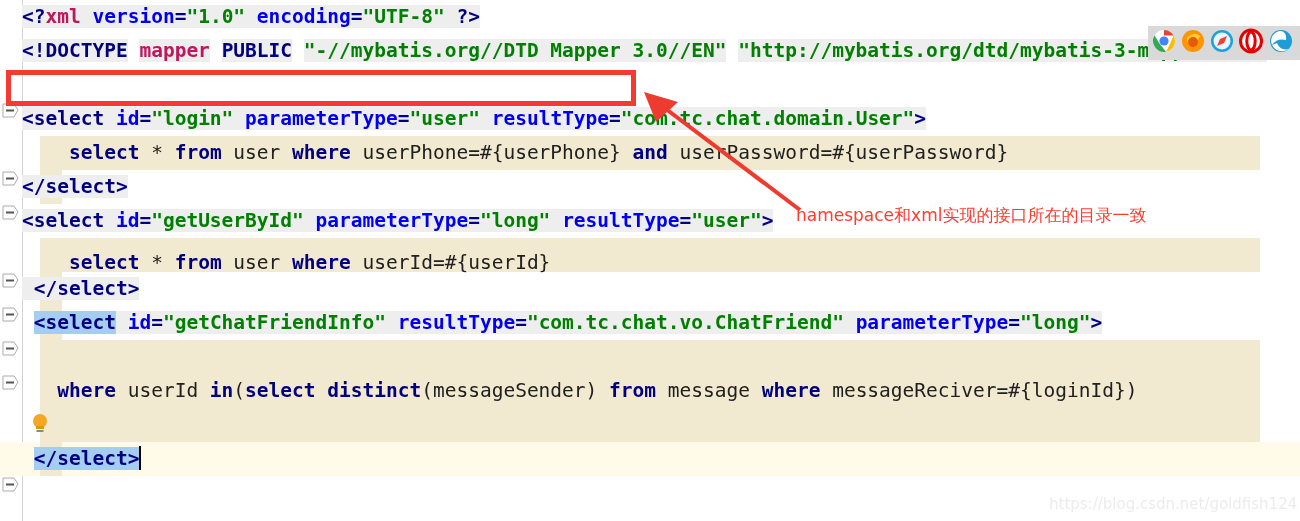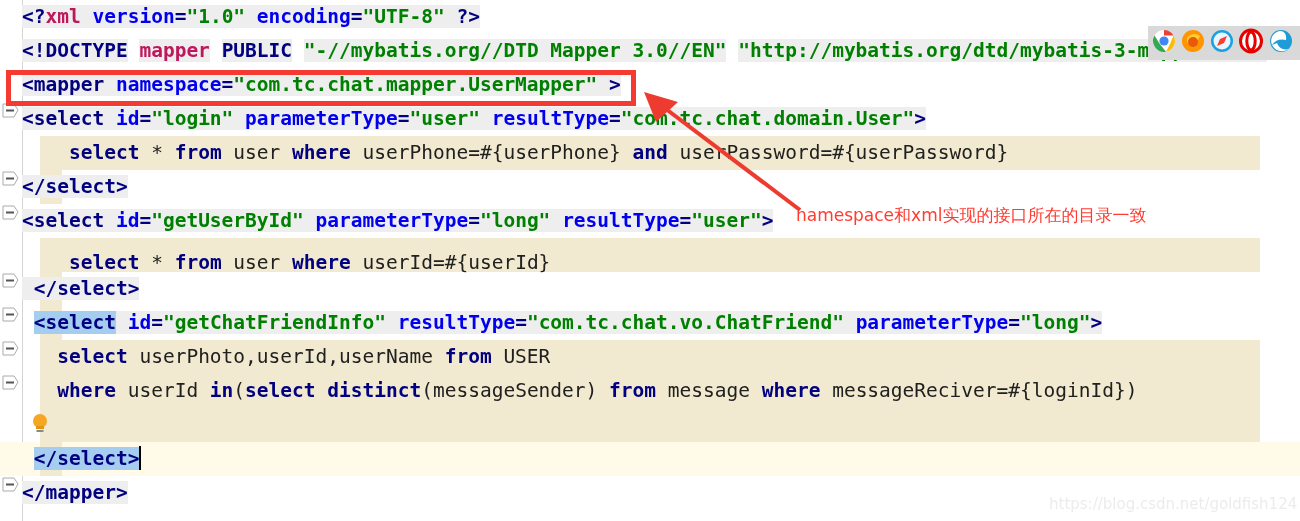--- a/index.html
+++ b/index.html
@@ -123,43 +123,40 @@
   <div class="bgband" style="left:40px;top:340px;width:1220px;height:102px;background:#f2ead0;"></div>
   <div class="bgband" style="left:40px;top:442px;width:22px;height:34px;background:#f2ead0;"></div>
 
   <div class="bgband" style="left:0px;top:442px;width:1300px;height:34px;background:#fffbe8;"></div>
   <div class="bgband" style="left:40px;top:442px;width:22px;height:34px;background:#f2ead0;"></div>
 
   <div class="line" style="top:0px"><span class="pad"></span><span class="hl-grey"><span class="t-tag">&lt;?</span><span class="t-blue">xml</span><span class="t-txt"> </span><span class="t-attr">version</span><span class="t-tag">=</span><span class="t-val">"1.0"</span><span class="t-txt"> </span><span class="t-attr">encoding</span><span class="t-tag">=</span><span class="t-val">"UTF-8"</span><span class="t-txt"> </span><span class="t-tag">?&gt;</span></span></div>
 
   <div class="line" style="top:34px"><span class="pad"></span><span class="hl-grey t-kw">&lt;!DOCTYPE</span><span> </span><span class="hl-grey t-blue">mapper</span><span> </span><span class="hl-grey t-kw">PUBLIC</span><span> </span><span class="hl-grey t-val">"-//mybatis.org//DTD Mapper 3.0//EN"</span><span> </span><span class="hl-grey t-val">"http://mybatis.org/dtd/mybatis-3-mapper.dtd"</span></div>
 
-  <div class="line" style="top:68px"><span class="pad"></span><span class="hl-grey"><span class="t-tag">&lt;mapper</span><span class="t-txt"> </span><span class="t-attr">namespace</span><span class="t-tag">=</span><span class="t-val">"com.tc.chat.mapper.UserMapper"</span><span class="t-tag"> &gt;</span></span></div>
 
   <div class="line" style="top:102px"><span class="pad"></span><span class="hl-grey"><span class="t-tag">&lt;select</span><span class="t-txt"> </span><span class="t-attr">id</span><span class="t-tag">=</span><span class="t-val">"login"</span><span class="t-txt"> </span><span class="t-attr">parameterType</span><span class="t-tag">=</span><span class="t-val">"user"</span><span class="t-txt"> </span><span class="t-attr">resultType</span><span class="t-tag">=</span><span class="t-val">"com.tc.chat.domain.User"</span><span class="t-tag">&gt;</span></span></div>
 
   <div class="line" style="top:136px"><span class="pad"></span><span class="t-txt">    </span><span class="t-plain">select</span><span class="t-txt"> * </span><span class="t-plain">from</span><span class="t-txt"> user </span><span class="t-plain">where</span><span class="t-txt"> userPhone=#{userPhone} </span><span class="t-plain">and</span><span class="t-txt"> userPassword=#{userPassword}</span></div>
 
   <div class="line" style="top:170px"><span class="pad"></span><span class="hl-grey t-tag">&lt;/select&gt;</span></div>
 
   <div class="line" style="top:204px"><span class="pad"></span><span class="hl-grey"><span class="t-tag">&lt;select</span><span class="t-txt"> </span><span class="t-attr">id</span><span class="t-tag">=</span><span class="t-val">"getUserById"</span><span class="t-txt"> </span><span class="t-attr">parameterType</span><span class="t-tag">=</span><span class="t-val">"long"</span><span class="t-txt"> </span><span class="t-attr">resultType</span><span class="t-tag">=</span><span class="t-val">"user"</span><span class="t-tag">&gt;</span></span></div>
 
   <div class="line" style="top:246px"><span class="pad"></span><span class="t-txt">    </span><span class="t-plain">select</span><span class="t-txt"> * </span><span class="t-plain">from</span><span class="t-txt"> user </span><span class="t-plain">where</span><span class="t-txt"> userId=#{userId}</span></div>
 
   <div class="line" style="top:272px"><span class="pad"></span><span class="hl-grey t-tag"> &lt;/select&gt;</span></div>
 
   <div class="line" style="top:306px"><span class="pad"></span><span class="t-txt"> </span><span class="hl-grey"><span class="t-tag sel">&lt;select</span><span class="t-txt"> </span><span class="t-attr">id</span><span class="t-tag">=</span><span class="t-val">"getChatFriendInfo"</span><span class="t-txt"> </span><span class="t-attr">resultType</span><span class="t-tag">=</span><span class="t-val">"com.tc.chat.vo.ChatFriend"</span><span class="t-txt"> </span><span class="t-attr">parameterType</span><span class="t-tag">=</span><span class="t-val">"long"</span><span class="t-tag">&gt;</span></span></div>
 
-  <div class="line" style="top:340px"><span class="pad"></span><span class="t-txt">   </span><span class="t-plain">select</span><span class="t-txt"> userPhoto,userId,userName </span><span class="t-plain">from</span><span class="t-txt"> USER</span></div>
 
   <div class="line" style="top:374px"><span class="pad"></span><span class="t-txt">   </span><span class="t-plain">where</span><span class="t-txt"> userId </span><span class="t-plain">in</span><span class="t-txt">(</span><span class="t-plain">select</span><span class="t-txt"> </span><span class="t-plain">distinct</span><span class="t-txt">(messageSender) </span><span class="t-plain">from</span><span class="t-txt"> message </span><span class="t-plain">where</span><span class="t-txt"> messageReciver=#{loginId})</span></div>
 
   <div class="line" style="top:442px"><span class="pad"></span><span class="t-txt"> </span><span class="t-tag sel">&lt;/select&gt;</span><span style="display:inline-block;width:2px;height:24px;background:#000;vertical-align:-5px;"></span></div>
 
-  <div class="line" style="top:476px"><span class="pad"></span><span class="hl-grey t-tag">&lt;/mapper&gt;</span></div>
 
   <div class="bulb" style="left:30px;top:412px;">
     <svg width="20" height="24" viewBox="0 0 20 24">
       <circle cx="10" cy="9" r="7" fill="#f5a623"></circle>
       <rect x="6" y="14" width="8" height="3" fill="#e09612"></rect>
       <rect x="6.5" y="18" width="7" height="2" fill="#8a8a8a"></rect>
     </svg>
   </div>
 
   <div class="redbox" style="left:6px;top:70px;width:630px;height:36px;"></div>

